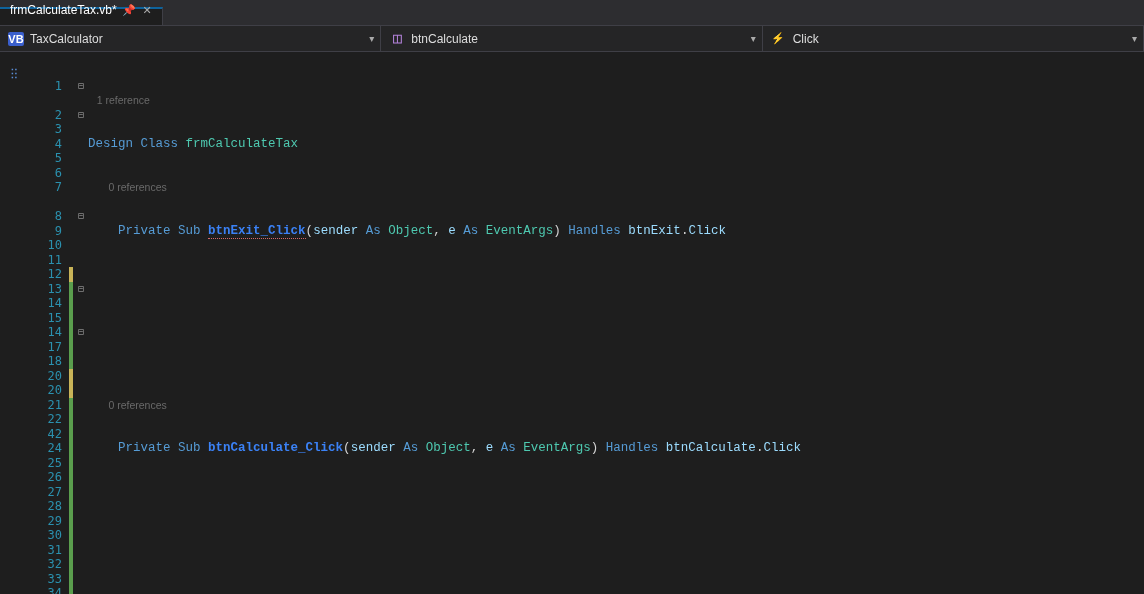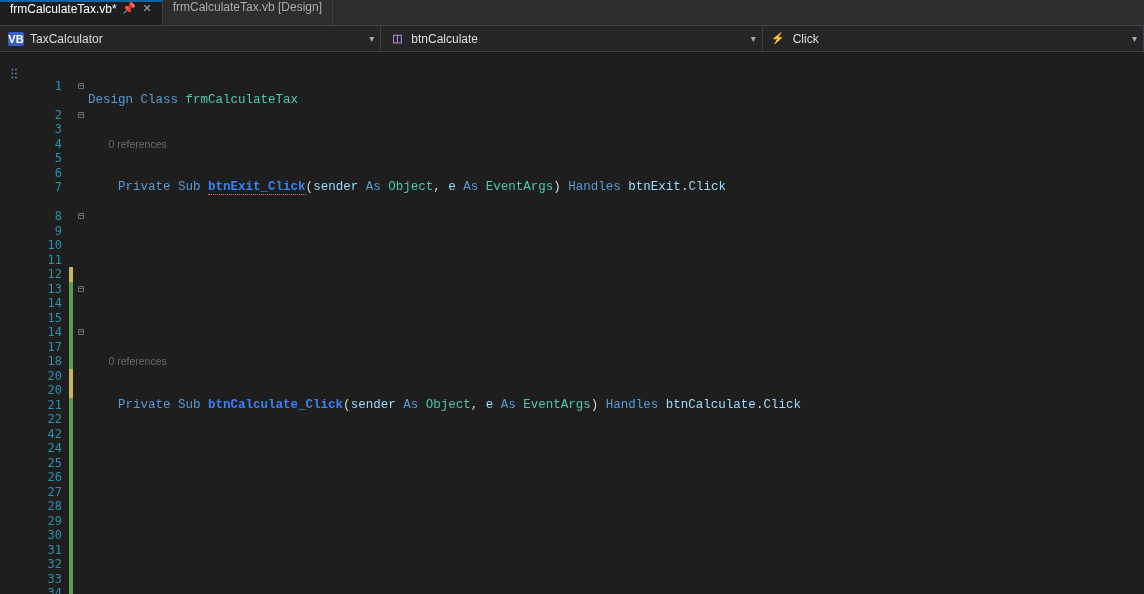--- a/index.html
+++ b/index.html
@@ -14,27 +14,28 @@
   }
   .tabs-row {
     height: 26px;
     background: #2d2d30;
     display: flex;
     align-items: stretch;
     border-bottom: 1px solid #3f3f46;
   }
   .tab {
     display: flex;
-    align-items: flex-start;
-    padding: 0 10px;
+    align-items: flex-end;
+    padding: 8px 10px;
     gap: 6px;
     background: #2d2d30;
     color: #aaa;
     border-right: 1px solid #3f3f46;
     cursor: pointer;
+    margin-top: 7px;
   }
   .tab.active {
     background: #1e1e1e;
     color: #fff;
     border-top: 2px solid #0e639c;
   }
   .tab .pin, .tab .close { color: #aaa; font-size: 11px; }
   .context-row {
     height: 26px;
     background: #252526;
@@ -141,23 +142,20 @@
   .squig { border-bottom: 1px dotted #d16969; }
 </style>
 </head>
 <body>
 
 <div class="tabs-row">
   <div class="tab active">
     <span>frmCalculateTax.vb*</span>
     <span class="pin">📌</span>
     <span class="close">✕</span>
-  </div>
-  <div class="tab">
-    <span>frmCalculateTax.vb [Design]</span>
   </div>
 </div>
 
 <div class="context-row">
   <div class="ctx">
     <span class="icon-box vb-badge">VB</span>
     <span class="ctx-label">TaxCalculator</span>
     <span class="chev">▾</span>
   </div>
   <div class="ctx">
@@ -293,20 +291,21 @@
       <div></div>
       <div></div>
       <div></div>
       <div></div>
       <div></div>
       <div></div>
       <div></div>
   </div>
 
   <div class="code-col">
+    <div class="codelens">   <span>1 reference</span></div>
     <div class="codeline"><span class="kw">Design</span><span> </span><span class="kw">Class</span><span> </span><span class="cls">frmCalculateTax</span></div>
     <div class="codelens">       <span>0 references</span></div>
     <div class="codeline"><span>    </span><span class="kw">Private</span><span> </span><span class="kw">Sub</span><span> </span><span class="fn squig">btnExit_Click</span><span class="punc">(</span><span class="id">sender</span><span> </span><span class="kw">As</span><span> </span><span class="typ">Object</span><span class="punc">, </span><span class="id">e</span><span> </span><span class="kw">As</span><span> </span><span class="typ">EventArgs</span><span class="punc">)</span><span> </span><span class="kw">Handles</span><span> </span><span class="id">btnExit</span><span class="punc">.</span><span class="id">Click</span></div>
     <div class="codeline"></div>
     <div class="codeline"></div>
     <div class="codeline"></div>
     <div class="codelens">       <span>0 references</span></div>
     <div class="codeline"><span>    </span><span class="kw">Private</span><span> </span><span class="kw">Sub</span><span> </span><span class="fn">btnCalculate_Click</span><span class="punc">(</span><span class="id">sender</span><span> </span><span class="kw">As</span><span> </span><span class="typ">Object</span><span class="punc">, </span><span class="id">e</span><span> </span><span class="kw">As</span><span> </span><span class="typ">EventArgs</span><span class="punc">)</span><span> </span><span class="kw">Handles</span><span> </span><span class="id">btnCalculate</span><span class="punc">.</span><span class="id">Click</span></div>
     <div class="codeline"></div>
     

